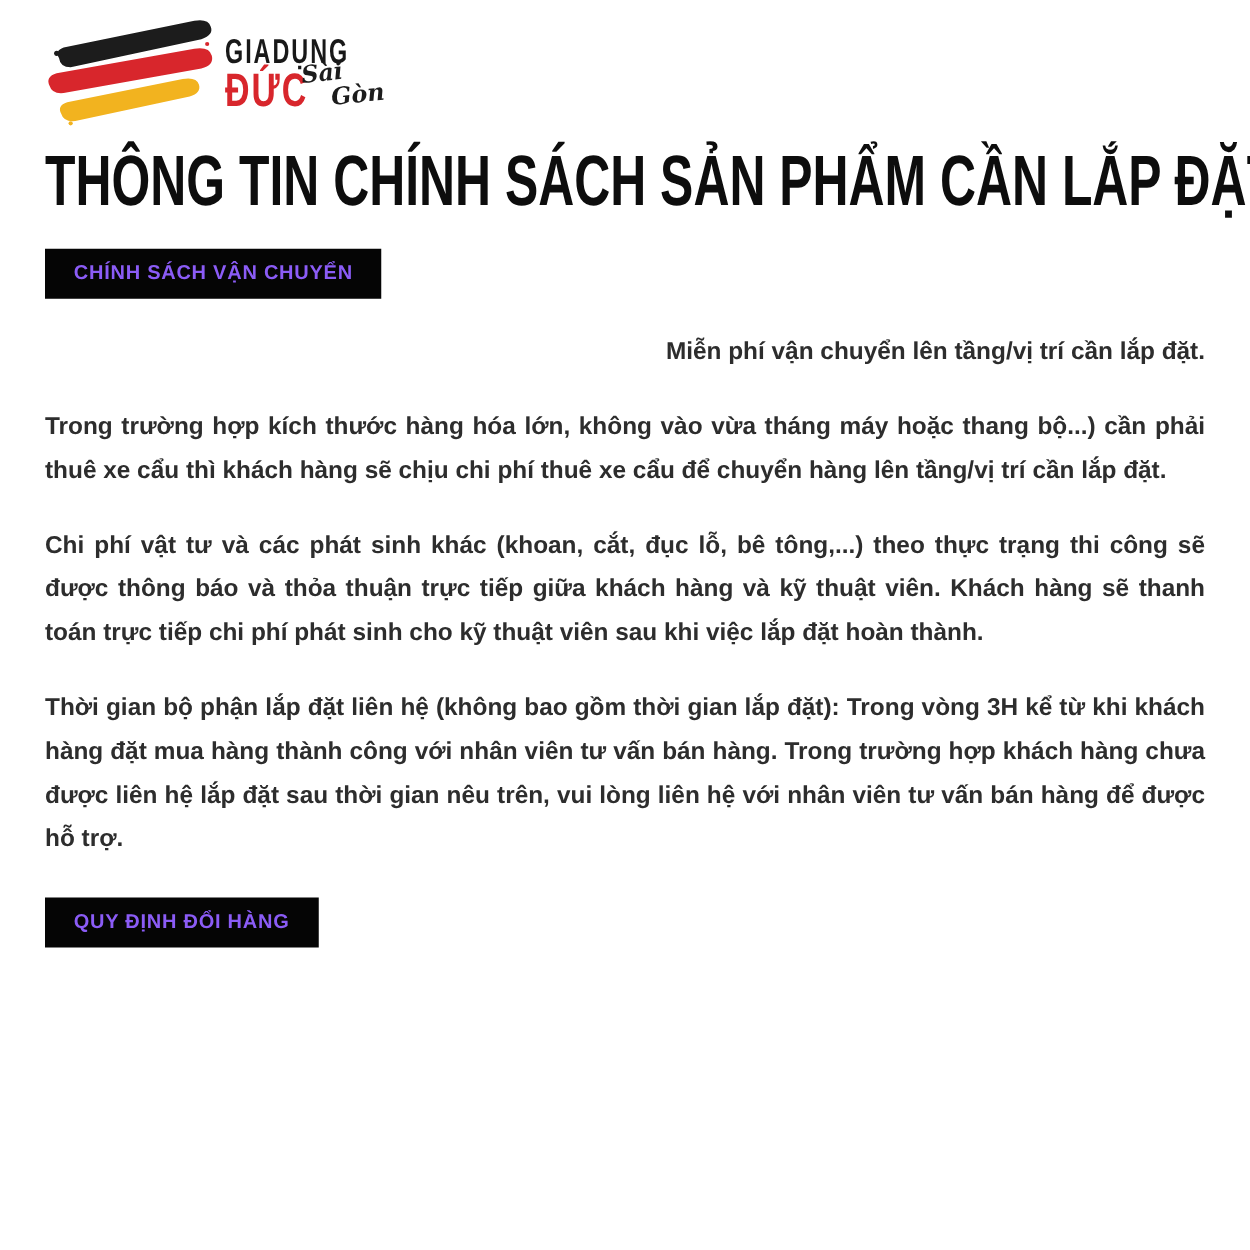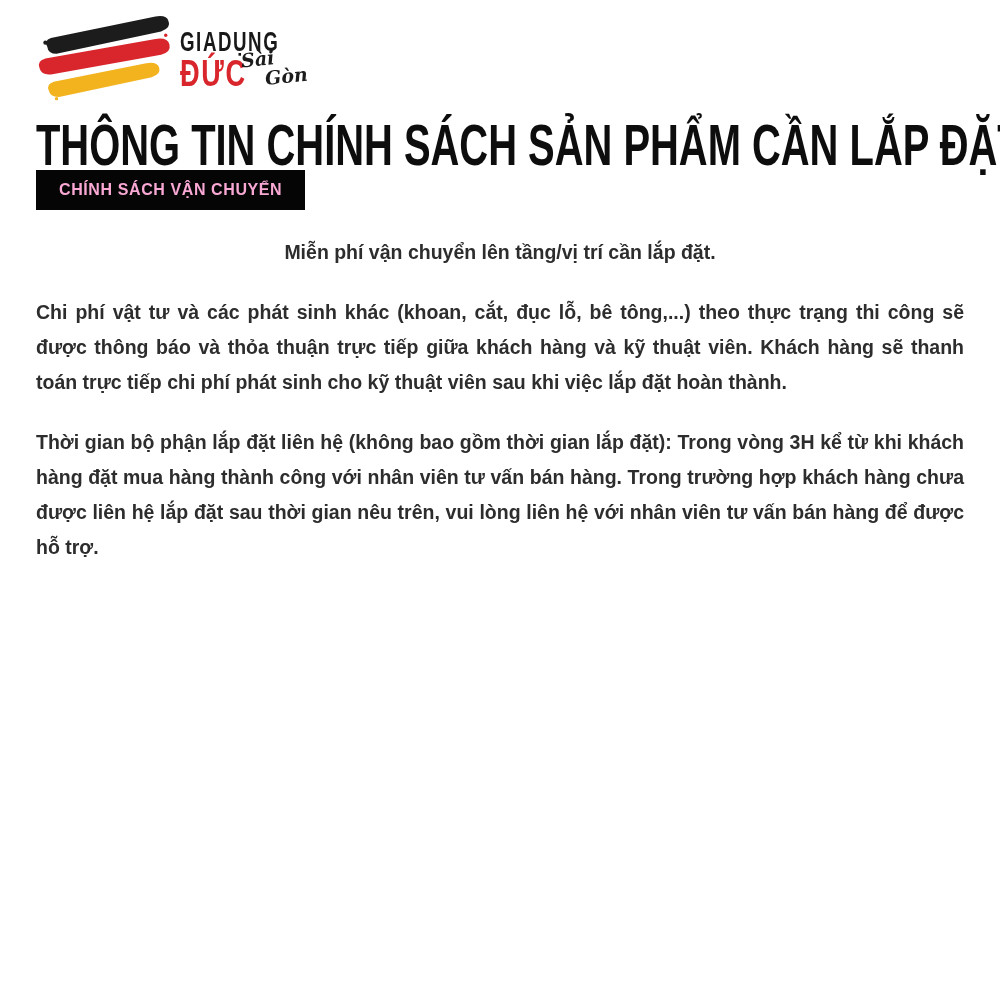--- a/index.html
+++ b/index.html
@@ -42,30 +42,30 @@
     font-size: 57px; line-height: 46px; font-weight: 700; color: #0d0d0d;
     white-space: nowrap;
   }
   h1.page-title > span {
     display: inline-block; transform: scaleX(0.70); transform-origin: 0 50%;
   }
 
   
   .badge {
     display: inline-block;
-    background: #050505; color: #f9a8d4;
+    background: #050505; color: #8b5cf6;
     font-weight: 700; font-size: 16px; letter-spacing: 0.6px;
-    padding: 11px 23px; 
+    padding: 11px 23px; margin-top: 29px;
   }
   .sec p {
     margin: 25px 0 0 0;
     font-size: 19.5px; line-height: 35px; font-weight: 600;
     color: #2d2d2d; text-align: justify;
   }
-  .sec p.oneline { text-align: center; white-space: nowrap; }
+  .sec p.oneline { text-align: right; white-space: nowrap; }
   .sec p.squeeze span {
     display: inline-block; transform: scaleX(0.94); transform-origin: 0 50%;
     white-space: nowrap;
   }
 </style>
 </head>
 <body>
 
 <div class="page">
 
@@ -90,21 +90,27 @@
     </div>
   </div>
 
   <h1 class="page-title">
     <span>THÔNG TIN CHÍNH SÁCH SẢN PHẨM CẦN LẮP ĐẶT</span>
   </h1>
 
   <div class="sec">
     <div class="badge">CHÍNH SÁCH VẬN CHUYỂN</div>
     <p class="oneline">Miễn phí vận chuyển lên tầng/vị trí cần lắp đặt.</p>
+    <p>Trong trường hợp kích thước hàng hóa lớn, không vào vừa tháng máy hoặc thang bộ...) cần phải thuê xe cẩu thì khách hàng sẽ chịu chi phí thuê xe cẩu để chuyển hàng lên tầng/vị trí cần lắp đặt.</p>
   </div>
 
   <div class="sec">
     <p>Chi phí vật tư và các phát sinh khác (khoan, cắt, đục lỗ, bê tông,...) theo thực trạng thi công sẽ được thông báo và thỏa thuận trực tiếp giữa khách hàng và kỹ thuật viên. Khách hàng sẽ thanh toán trực tiếp chi phí phát sinh cho kỹ thuật viên sau khi việc lắp đặt hoàn thành.</p>
     <p>Thời gian bộ phận lắp đặt liên hệ (không bao gồm thời gian lắp đặt): Trong vòng 3H kể từ khi khách hàng đặt mua hàng thành công với nhân viên tư vấn bán hàng. Trong trường hợp khách hàng chưa được liên hệ lắp đặt sau thời gian nêu trên, vui lòng liên hệ với nhân viên tư vấn bán hàng để được hỗ trợ.</p>
   </div>
 
+  <div class="sec">
+    <div class="badge">QUY ĐỊNH ĐỔI HÀNG</div>
+    
+    
+  </div>
 
 </div>
 
 </body></html>

